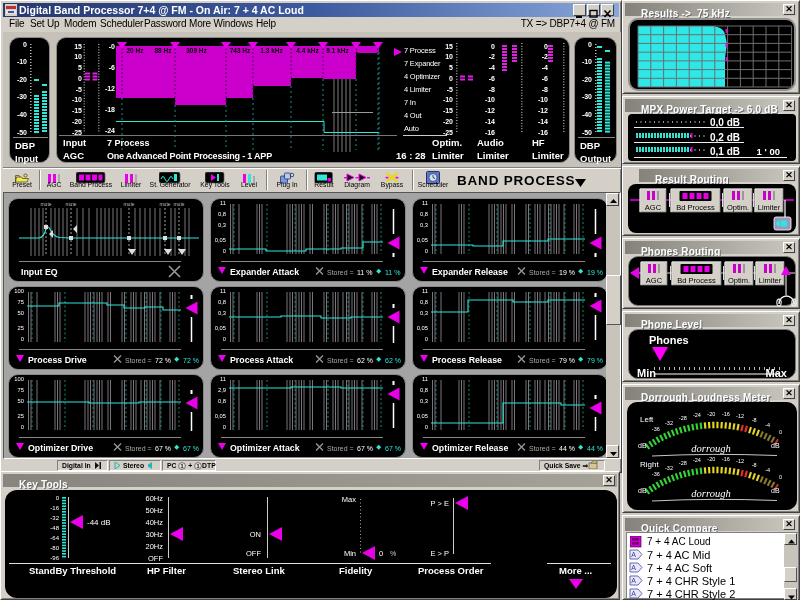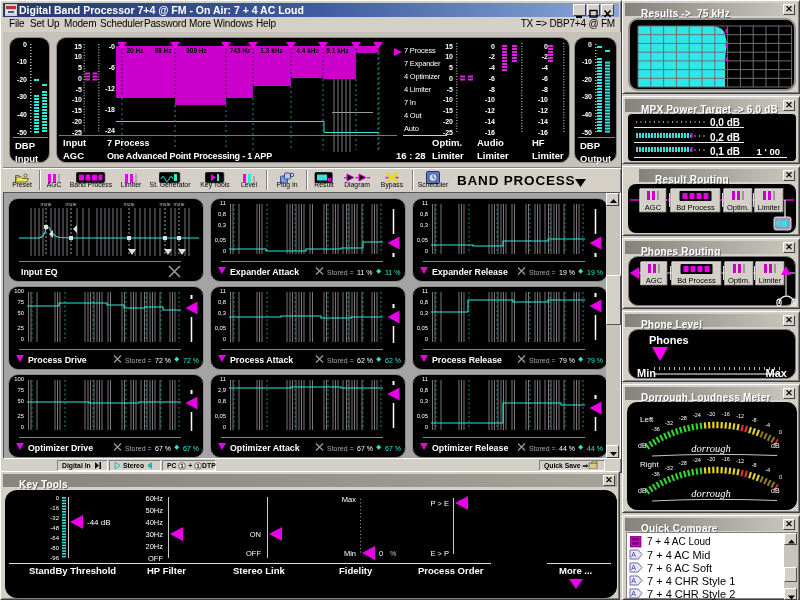--- a/index.html
+++ b/index.html
@@ -1659,21 +1659,21 @@
           <polygon points="1,1 9,1 13,5.5 9,10 1,10" fill="#e8e8f8" stroke="#5a5aa8" stroke-width="0.9"></polygon>
           <text x="4.5" y="8" font-size="7" fill="#3a3a9a" text-anchor="middle" font-family="Liberation Sans">A</text>
         </svg>
         <span style="position:absolute;left:20px;top:0.5px;font-size:11px">7 + 4 AC Mid</span>
       </div>
       <div class="abs" style="left:0;top:28px;width:155px;height:13px">
         <svg width="15" height="12" style="position:absolute;left:2px;top:0.5px">
           <polygon points="1,1 9,1 13,5.5 9,10 1,10" fill="#e8e8f8" stroke="#5a5aa8" stroke-width="0.9"></polygon>
           <text x="4.5" y="8" font-size="7" fill="#3a3a9a" text-anchor="middle" font-family="Liberation Sans">A</text>
         </svg>
-        <span style="position:absolute;left:20px;top:0.5px;font-size:11px">7 + 6 AC Soft</span>
+        <span style="position:absolute;left:20px;top:0.5px;font-size:11px">7 + 4 AC Soft</span>
       </div>
       <div class="abs" style="left:0;top:41px;width:155px;height:13px">
         <svg width="15" height="12" style="position:absolute;left:2px;top:0.5px">
           <polygon points="1,1 9,1 13,5.5 9,10 1,10" fill="#e8e8f8" stroke="#5a5aa8" stroke-width="0.9"></polygon>
           <text x="4.5" y="8" font-size="7" fill="#3a3a9a" text-anchor="middle" font-family="Liberation Sans">A</text>
         </svg>
         <span style="position:absolute;left:20px;top:0.5px;font-size:11px">7 + 4 CHR Style 1</span>
       </div>
       <div class="abs" style="left:0;top:54px;width:155px;height:13px">
         <svg width="15" height="12" style="position:absolute;left:2px;top:0.5px">

